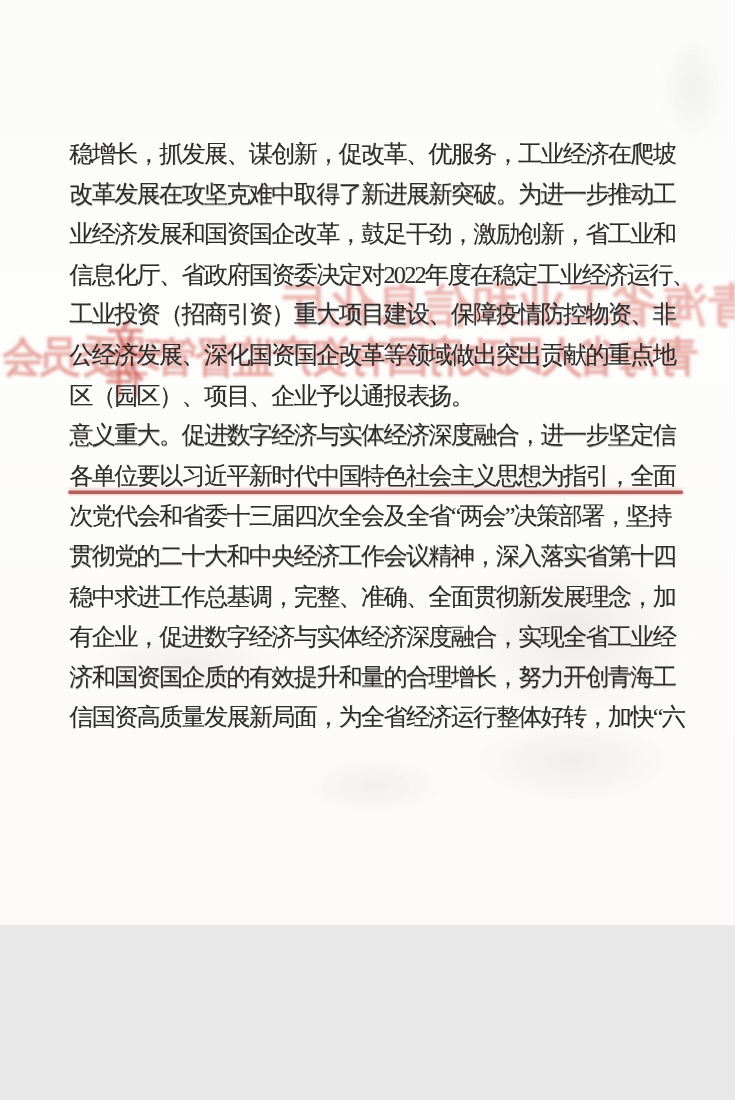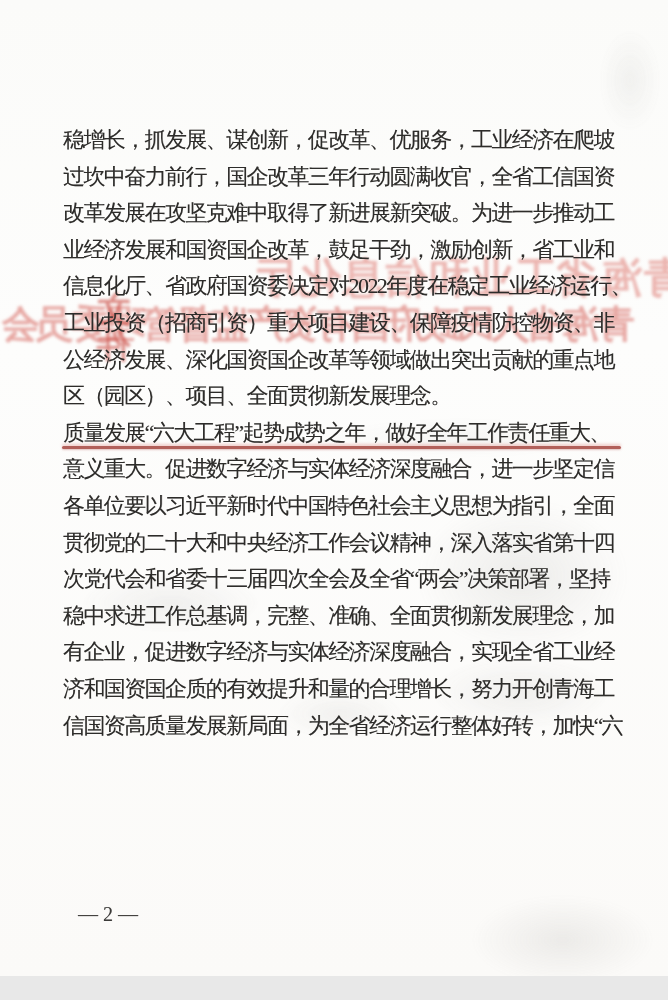--- a/index.html
+++ b/index.html
@@ -1,18 +1,18 @@
 <!DOCTYPE html>
 <html><head>
 <meta charset="utf-8">
 <style>
   html,body{margin:0;padding:0;background:#e8e8e8;}
   .page{
     position:relative;
-    width:668px;height:976px;
+    width:668px;height:841px;
     margin:0 auto;
     background:linear-gradient(180deg,#fbfbf9 0%,#fdfdfc 35%,#fbfaf8 100%);
     overflow:hidden;
     font-family:"Liberation Serif","DejaVu Serif",serif;
   }
   
   .wm{
     position:absolute;
     transform:scaleX(-1);
     filter:blur(1.4px);
@@ -90,32 +90,30 @@
   <div class="smudge sm1"></div>
   <div class="smudge sm2"></div>
   <div class="smudge sm3"></div>
   <div class="smudge sm4"></div>
   <div class="smudge sm5"></div>
   <div class="smudge sm6"></div>
   <div class="smudge sm7"></div>
 
   <div class="body-text">
       <div class="t-line">稳增长，抓发展、谋创新，促改革、优服务，工业经济在爬坡</div>
-      <div class="t-line">过坎中奋力前行，国企改革三年行动圆满收官，全省工信国资</div>
       <div class="t-line">改革发展在攻坚克难中取得了新进展新突破。为进一步推动工</div>
       <div class="t-line">业经济发展和国资国企改革，鼓足干劲，激励创新，省工业和</div>
       <div class="t-line">信息化厅、省政府国资委决定对2022年度在稳定工业经济运行、</div>
       <div class="t-line">工业投资（招商引资）重大项目建设、保障疫情防控物资、非</div>
       <div class="t-line">公经济发展、深化国资国企改革等领域做出突出贡献的重点地</div>
-      <div class="t-line">区（园区）、项目、全面贯彻新发展理念。</div>
-      <div class="t-line">质量发展“六大工程”起势成势之年，做好全年工作责任重大、</div>
+      <div class="t-line">区（园区）、项目、企业予以通报表扬。</div>
       <div class="t-line">意义重大。促进数字经济与实体经济深度融合，进一步坚定信</div>
       <div class="t-line">各单位要以习近平新时代中国特色社会主义思想为指引，全面</div>
+      <div class="t-line">次党代会和省委十三届四次全会及全省“两会”决策部署，坚持</div>
       <div class="t-line">贯彻党的二十大和中央经济工作会议精神，深入落实省第十四</div>
-      <div class="t-line">次党代会和省委十三届四次全会及全省“两会”决策部署，坚持</div>
       <div class="t-line">稳中求进工作总基调，完整、准确、全面贯彻新发展理念，加</div>
       <div class="t-line">有企业，促进数字经济与实体经济深度融合，实现全省工业经</div>
       <div class="t-line">济和国资国企质的有效提升和量的合理增长，努力开创青海工</div>
       <div class="t-line">信国资高质量发展新局面，为全省经济运行整体好转，加快“六</div>
     </div>
 
   <div class="sentence-underline"></div>
 
   <div class="page-number">— 2 —</div>
 

